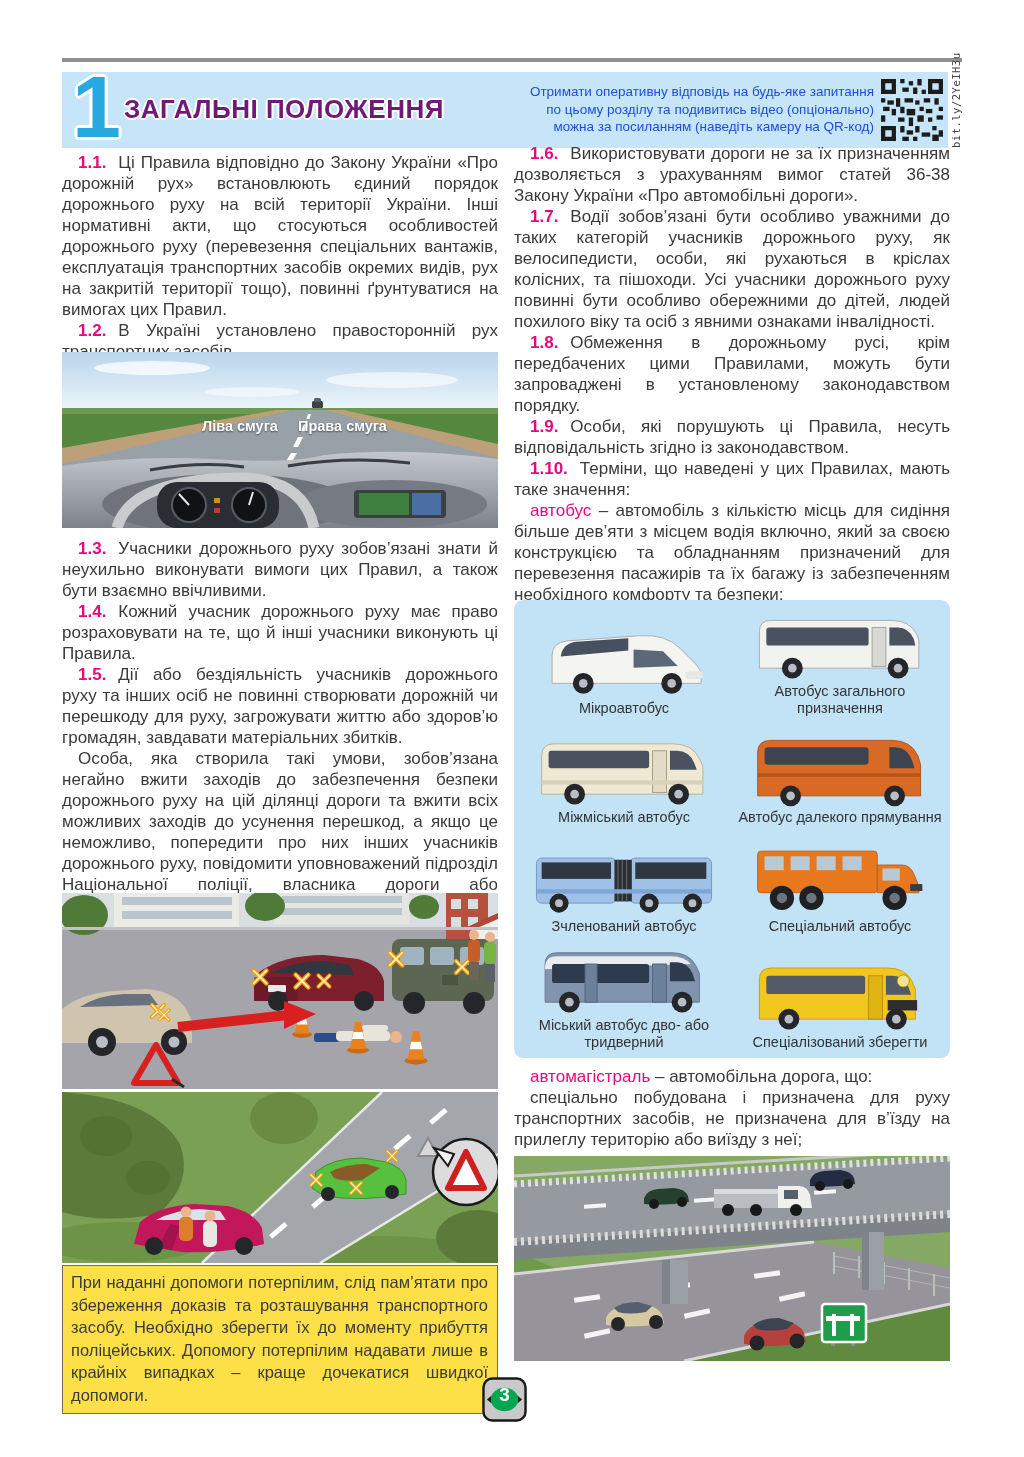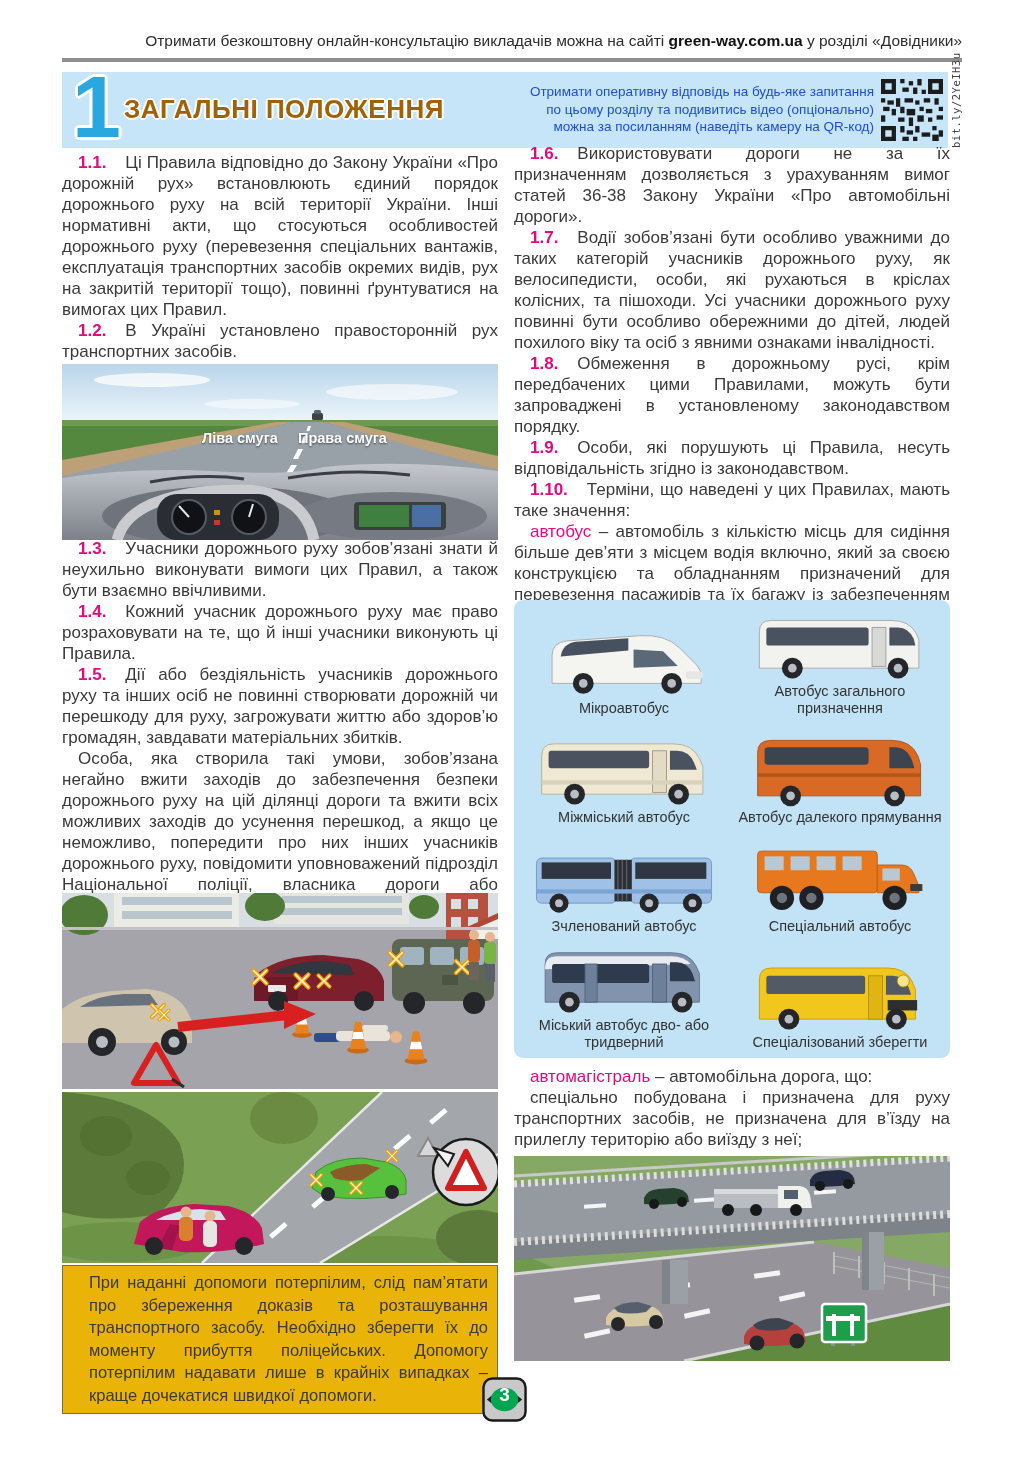--- a/index.html
+++ b/index.html
@@ -8,51 +8,51 @@
   
   .top-note{position:absolute;left:62px;top:32px;width:900px;text-align:right;
             font-size:15.5px;color:#2e2e2e;}
   .top-note b{color:#111;}
   .top-rule{position:absolute;left:62px;top:58px;width:900px;height:3.5px;background:#8f8f8f;}
   
   .banner{position:absolute;left:62px;top:72px;width:886px;height:76px;background:#c7e5f8;}
   .chap-num{position:absolute;left:10px;top:-16px;font-size:88px;font-weight:bold;color:#29a8e0;
      text-shadow:-3px 0 0 #fff,3px 0 0 #fff,0 -3px 0 #fff,0 3px 0 #fff,
                  -2px -2px 0 #fff,2px 2px 0 #fff,-2px 2px 0 #fff,2px -2px 0 #fff;}
-  .chap-title{position:absolute;left:62px;top:22px;font-size:26px;font-weight:bold;color:#a16207;
+  .chap-title{position:absolute;left:62px;top:22px;font-size:26px;font-weight:bold;color:#701a75;
      letter-spacing:.5px;
      text-shadow:-2px 0 0 #fff,2px 0 0 #fff,0 -2px 0 #fff,0 2px 0 #fff,
                  -1px -1px 0 #fff,1px 1px 0 #fff,-1px 1px 0 #fff,1px -1px 0 #fff;}
   .banner-note{position:absolute;right:74px;top:11px;text-align:right;font-size:13.5px;
      line-height:17.5px;color:#1d4ed8;}
   .qr{position:absolute;right:5px;top:7px;width:62px;height:62px;}
   .qr-vert{position:absolute;left:950px;top:72px;height:76px;width:16px;
      writing-mode:vertical-rl;transform:rotate(180deg);font-family:"DejaVu Sans Mono",monospace;
      font-size:10.5px;color:#444;letter-spacing:.5px;text-align:center;}
   
   .col{position:absolute;width:436px;font-size:17px;line-height:21px;text-align:justify;}
   .col p{margin:0;text-indent:16px;}
-  .pnum{color:#e5087e;font-weight:bold;padding-right:19px;}
+  .pnum{color:#e5087e;font-weight:bold;padding-right:12px;}
   .term{color:#e5087e;}
   
   .fig{position:absolute;display:block;}
   .road-label{position:absolute;color:#fff;font-weight:bold;font-size:14.5px;
      text-shadow:0 1px 2px rgba(0,0,0,.55);white-space:nowrap;}
   
   .bus-panel{position:absolute;left:514px;top:600px;width:436px;height:458px;background:#c2e2f6;
      border-radius:9px;display:grid;grid-template-columns:1fr 1fr;
      grid-template-rows:1fr 1fr 1fr 1fr;padding:4px 2px;box-sizing:border-box;}
   .bus-cell{display:flex;flex-direction:column;align-items:center;justify-content:flex-end;}
   .bus-art{width:196px;height:78px;}
   .bus-art svg{width:100%;height:100%;}
   .bus-caption{font-size:14.5px;line-height:16.5px;text-align:center;color:#333;max-width:205px;
      margin-top:1px;margin-bottom:4px;}
   
   .warn-box{position:absolute;left:62px;top:1265px;width:436px;box-sizing:border-box;
-     background:#eab308;border:1.5px solid #6f6f5e;padding:5px 9px 7px 26px;
+     background:#fde047;border:1.5px solid #6f6f5e;padding:5px 9px 7px 8px;
      font-size:16.5px;line-height:22.5px;text-align:justify;color:#3a3a3a;}
   
   .badge{position:absolute;left:482px;top:1377px;width:45px;height:45px;}
   .badge-num{position:absolute;left:0;top:7px;width:45px;text-align:center;color:#fff;
      font-size:19px;font-weight:bold;}
 </style>
 </head>
 <body>
 
 <svg style="position:absolute;width:0;height:0" aria-hidden="true">
@@ -72,21 +72,20 @@
     </linearGradient>
     <linearGradient id="dashg" x1="0" y1="0" x2="0" y2="1">
       <stop offset="0" stop-color="#c3c7cd"></stop>
         <stop offset="1" stop-color="#7d828a"></stop>
     </linearGradient>
   </defs>
 </svg>
 
 <div class="page">
 
-  <div class="top-note"><span>Отримати безкоштовну онлайн-консультацію викладачів можна на сайті </span><b>green-way.com.ua</b><span> у розділі «Довідники»</span></div>
   <div class="top-rule"></div>
 
   <div class="banner">
     <div class="chap-num">1</div>
     <div class="chap-title">ЗАГАЛЬНІ ПОЛОЖЕННЯ</div>
     <div class="banner-note">
       <div>Отримати оперативну відповідь на будь-яке запитання</div>
       <div>по цьому розділу та подивитись відео (опціонально)</div>
       <div>можна за посиланням (наведіть камеру на QR-код)</div>
     </div>
@@ -131,21 +130,21 @@
       </g>
     </svg>
   </div>
   <div class="qr-vert">bit.ly/2YeIH3u</div>
 
   <div class="col" style="left:62px;top:152px;">
     <p><span class="pnum">1.1.</span><span>Ці Правила відповідно до Закону України «Про дорожній рух» встановлюють єдиний порядок дорожнього руху на всій території України. Інші нормативні акти, що стосуються особливостей дорожнього руху (перевезення спеціальних вантажів, експлуатація транспортних засобів окремих видів, рух на закритій території тощо), повинні ґрунтуватися на вимогах цих Правил.</span></p>
     <p><span class="pnum">1.2.</span><span>В Україні установлено правосторонній рух транспортних засобів.</span></p>
   </div>
 
-  <div class="fig" style="left:62px;top:364px;width:436px;height:176px;">
+  <div class="fig" style="left:62px;top:352px;width:436px;height:176px;">
     <svg width="436" height="176" viewBox="0 0 436 176">
       <rect x="0" y="0" width="436" height="60" fill="url(#skyg)"></rect>
       <ellipse cx="90" cy="16" rx="58" ry="7" fill="#ffffff" opacity=".75"></ellipse>
       <ellipse cx="330" cy="28" rx="66" ry="8" fill="#ffffff" opacity=".6"></ellipse>
       <ellipse cx="190" cy="40" rx="48" ry="5" fill="#ffffff" opacity=".5"></ellipse>
       <rect x="0" y="56" width="436" height="66" fill="#55883f"></rect>
       <rect x="0" y="56" width="436" height="6" fill="#6d9a52"></rect>
       <polygon points="232,58 214,58 0,96 0,114" fill="#bca078"></polygon>
       <polygon points="262,58 282,58 436,92 436,108" fill="#bca078"></polygon>
       <polygon points="232,58 262,58 436,106 436,122 0,122 0,112" fill="#98a0a8"></polygon>

